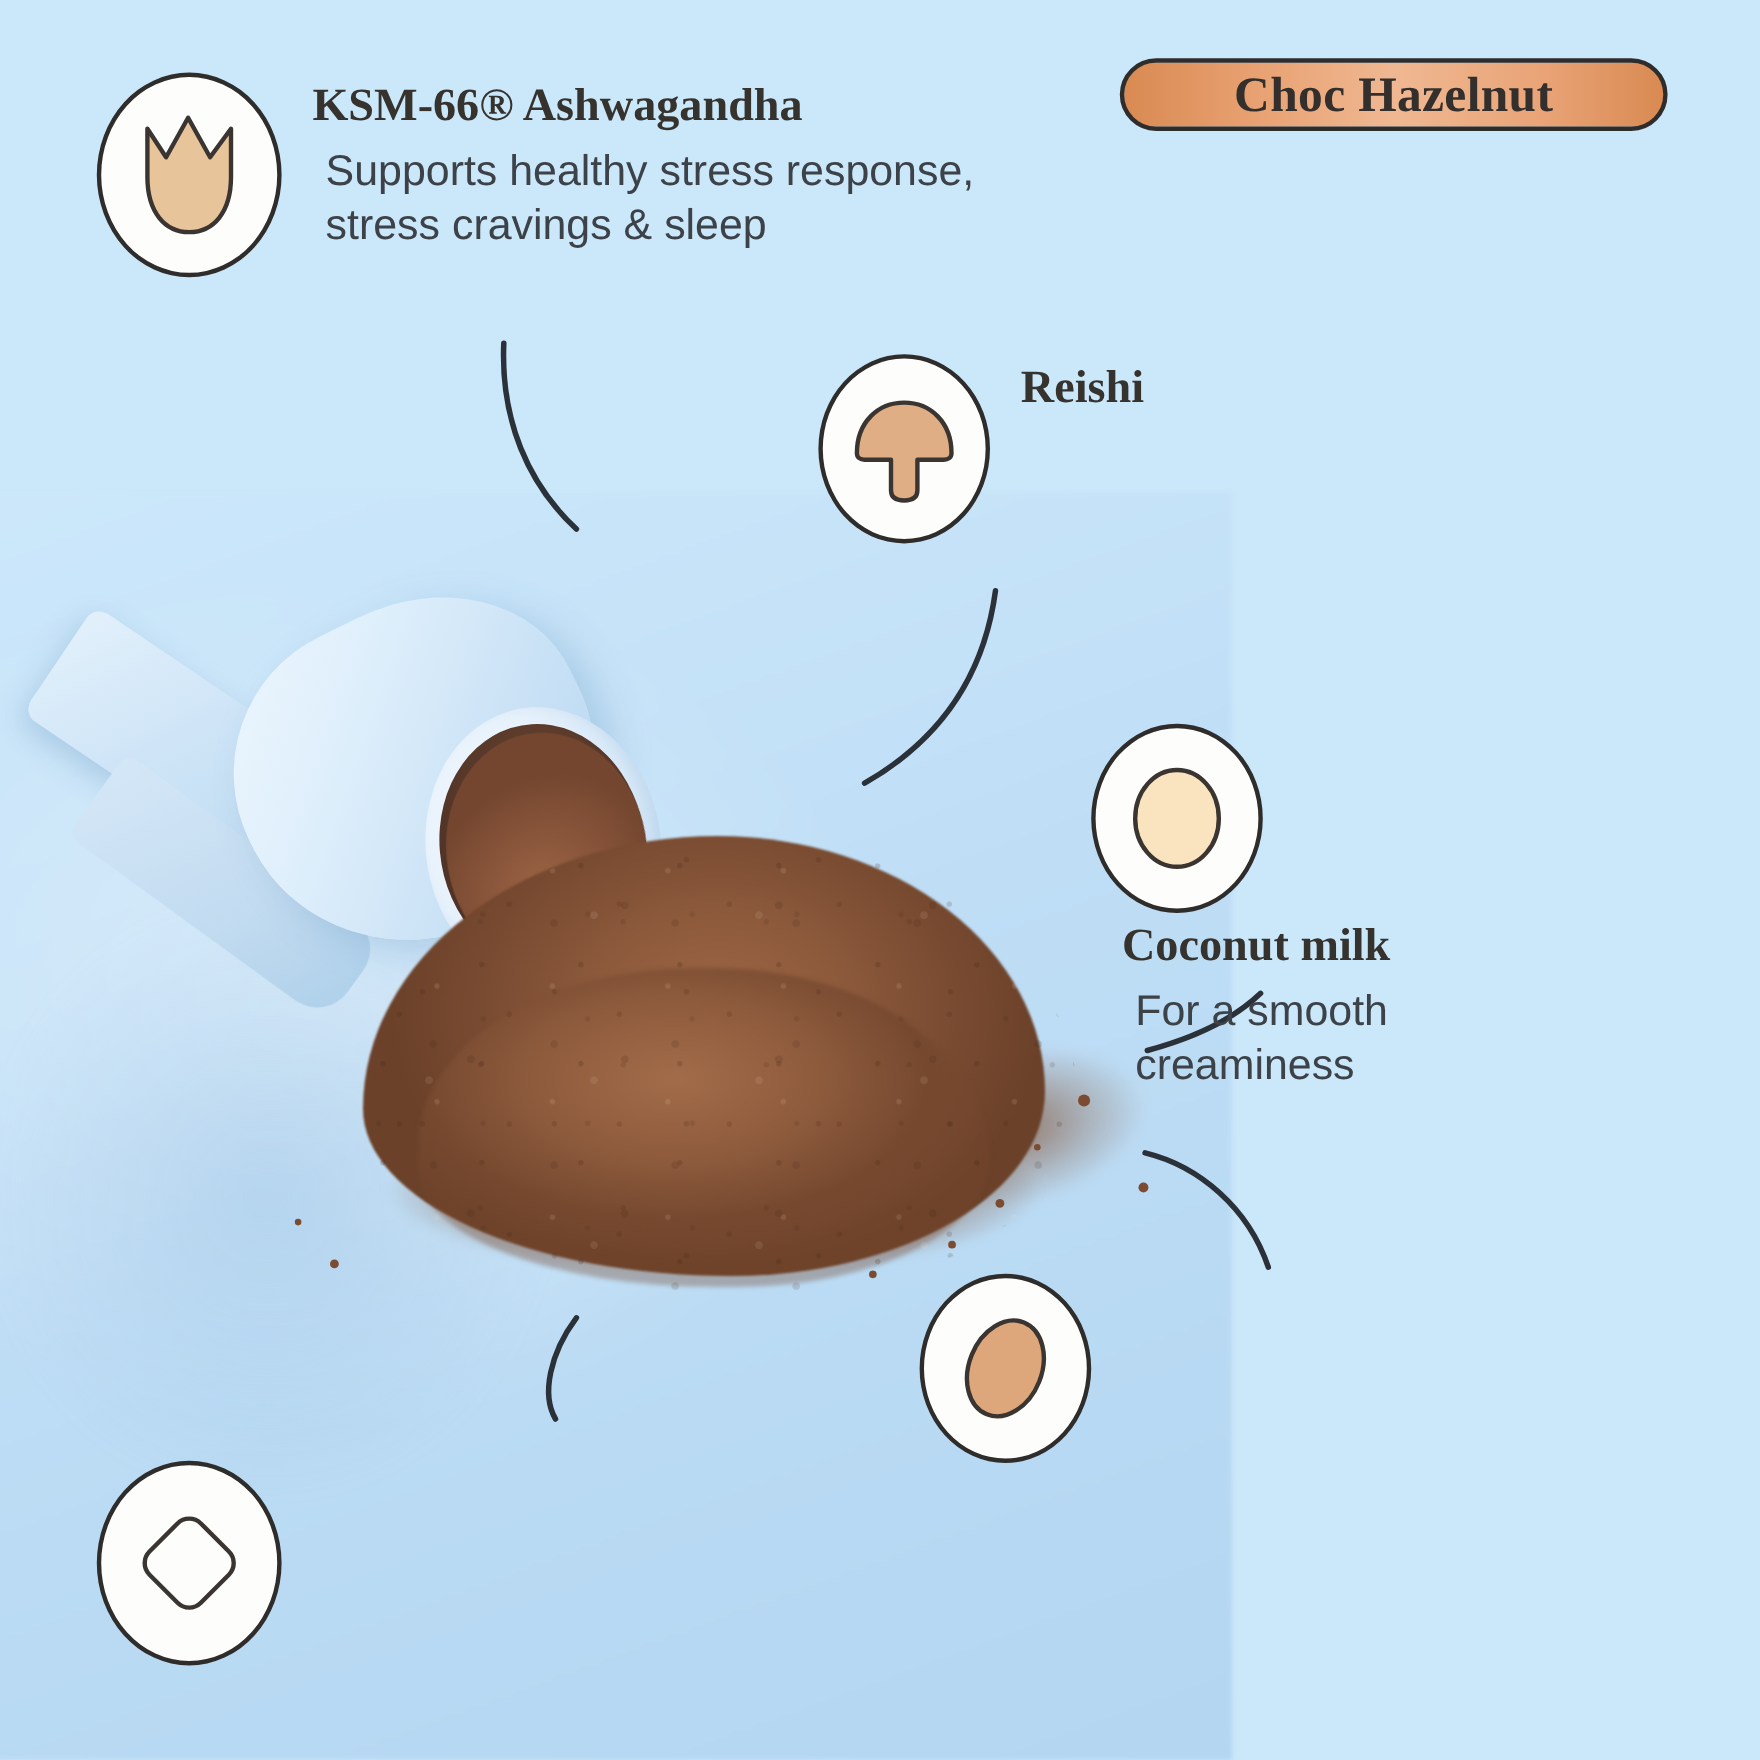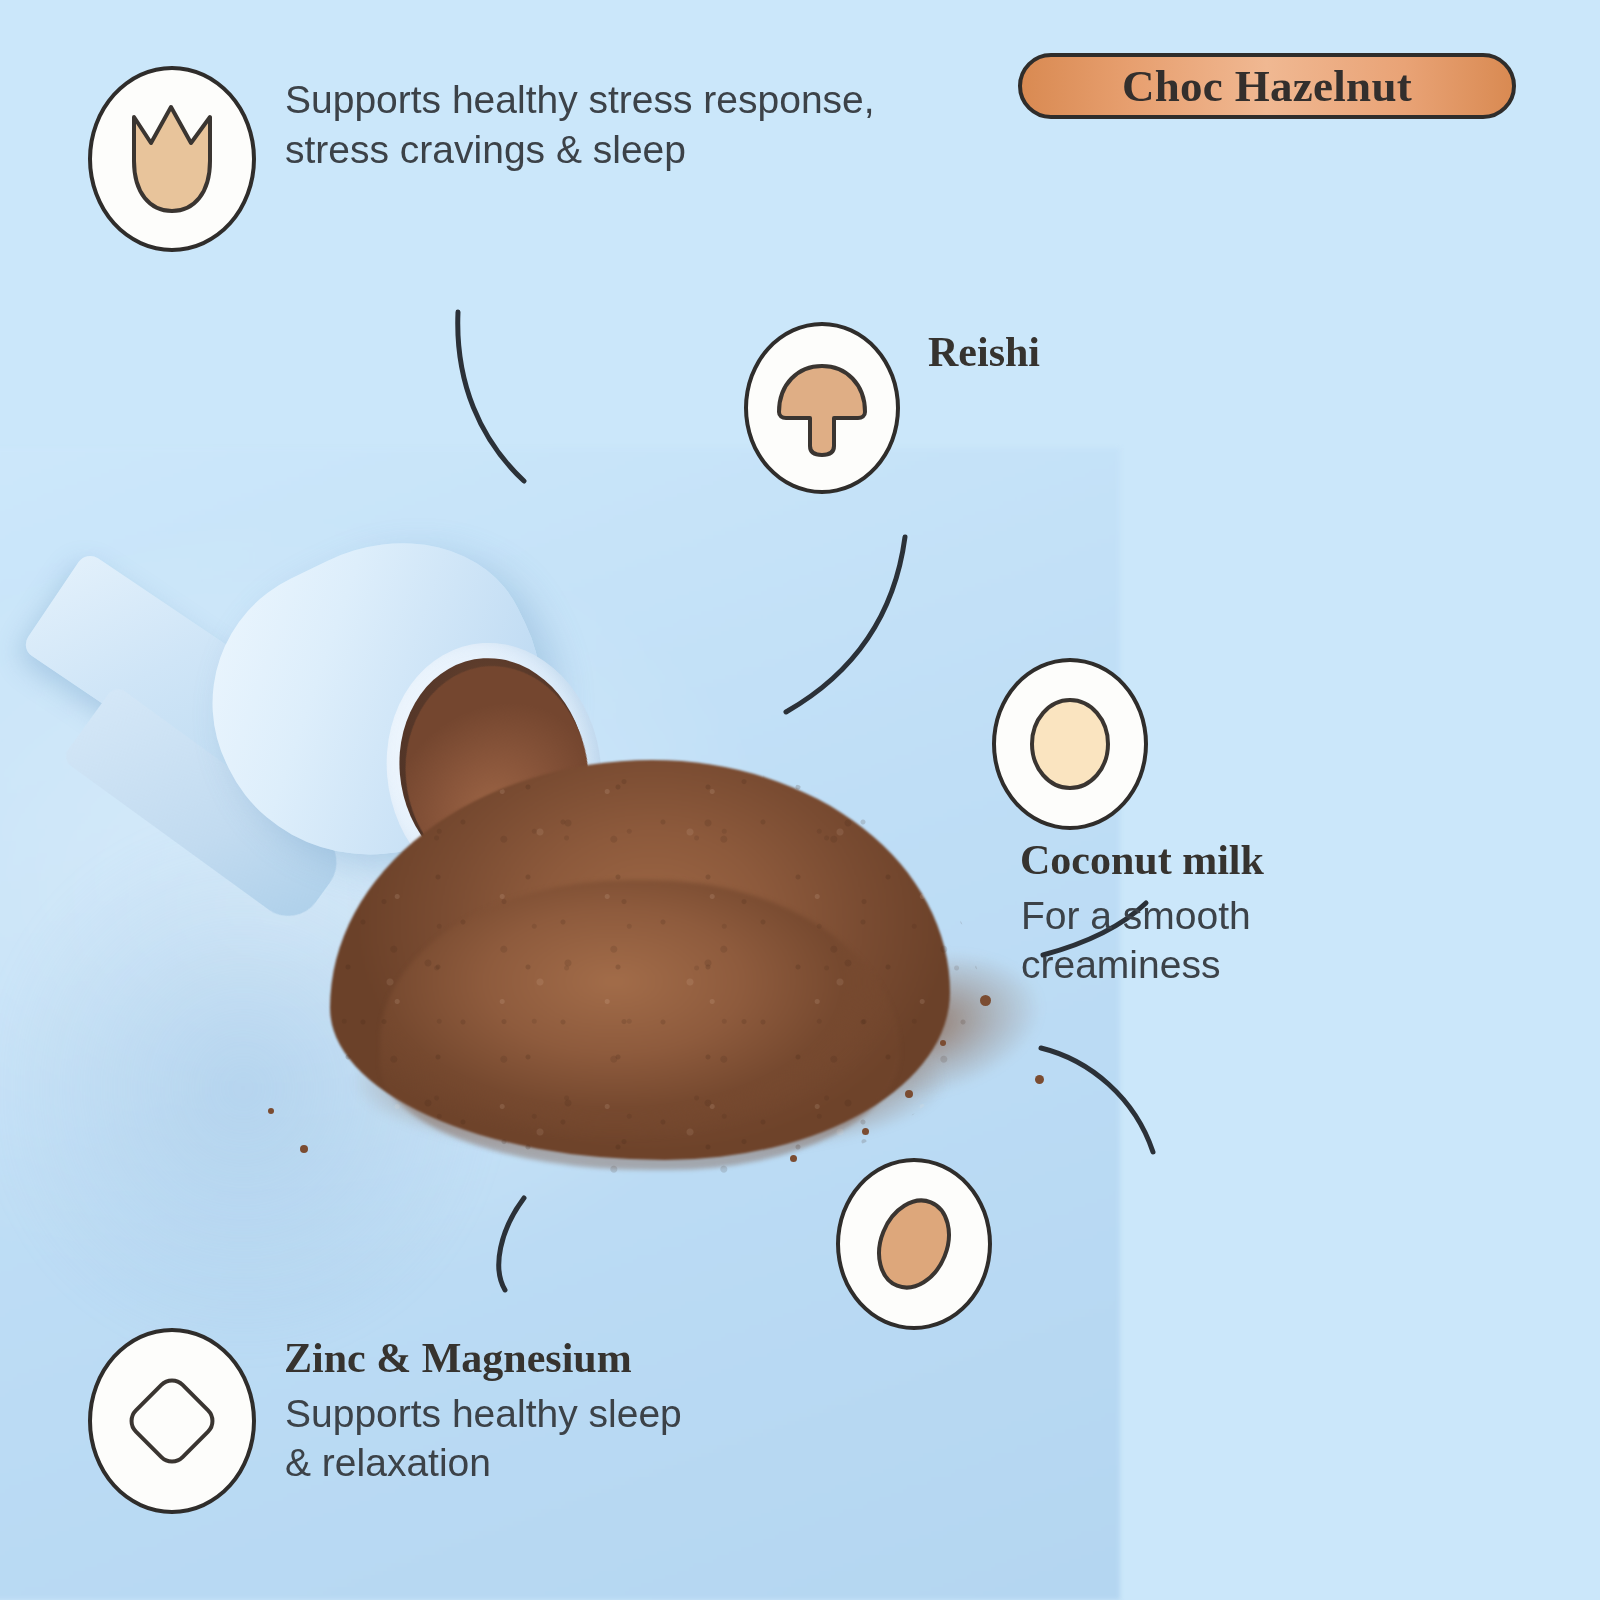--- a/index.html
+++ b/index.html
@@ -250,21 +250,21 @@
     color: #36332f;
     margin: 0 0 8px 0;
     white-space: nowrap;
   }
   .feature-desc {
     font-family: "Liberation Sans", sans-serif;
     font-weight: 400;
     font-size: 39px;
     line-height: 1.28;
     color: #3c4248;
-    margin: 1px;
+    margin: 12px;
     white-space: pre-line;
   }
 
   
   #feature-ashwagandha { left: 88px;  top: 66px;  }
   #feature-reishi      { left: 744px; top: 322px; }
   #feature-coconut     { left: 992px; top: 658px; flex-direction: column; }
   #feature-cocoa       { left: 836px; top: 1158px; }
   #feature-zinc        { left: 88px;  top: 1328px; }
 
@@ -318,20 +318,21 @@
     <span class="flavour-badge-label">Choc Hazelnut</span>
   </div>
 
   <div class="feature" id="feature-ashwagandha">
     <div class="icon-badge">
       <svg width="96" height="120" viewBox="0 0 96 120">
         <path d="M 10 18 L 27 44 L 47 8 L 67 44 L 86 18 L 86 62 C 86 94 70 112 48 112 C 26 112 10 94 10 62 Z" fill="#e8c49b" stroke="#3a3531" stroke-width="4" stroke-linejoin="round"></path>
       </svg>
     </div>
     <div class="feature-text">
+      <h2 class="feature-title">KSM-66® Ashwagandha</h2>
       <p class="feature-desc">Supports healthy stress response,
 stress cravings &amp; sleep</p>
     </div>
   </div>
 
   <div class="feature" id="feature-reishi">
     <div class="icon-badge">
       <svg width="104" height="104" viewBox="0 0 104 104">
         <path d="M 9 56 C 9 28 28 10 52 10 C 76 10 95 28 95 56 C 95 60 92 62 88 62 L 64 62 L 64 90 C 64 96 60 99 52 99 C 44 99 40 96 40 90 L 40 62 L 16 62 C 12 62 9 60 9 56 Z" fill="#dfae85" stroke="#3a3531" stroke-width="4" stroke-linejoin="round"></path>
       </svg>
@@ -361,20 +362,15 @@
       </svg>
     </div>
   </div>
 
   <div class="feature" id="feature-zinc">
     <div class="icon-badge">
       <svg width="110" height="110" viewBox="0 0 110 110">
         <rect x="22" y="22" width="66" height="66" rx="15" ry="15" fill="none" stroke="#3a3531" stroke-width="4" transform="rotate(45 55 55)"></rect>
       </svg>
     </div>
-    <div class="feature-text">
-      <h2 class="feature-title">Zinc &amp; Magnesium</h2>
-      <p class="feature-desc">Supports healthy sleep
-&amp; relaxation</p>
-    </div>
   </div>
 
 </div>
 
 </body></html>

